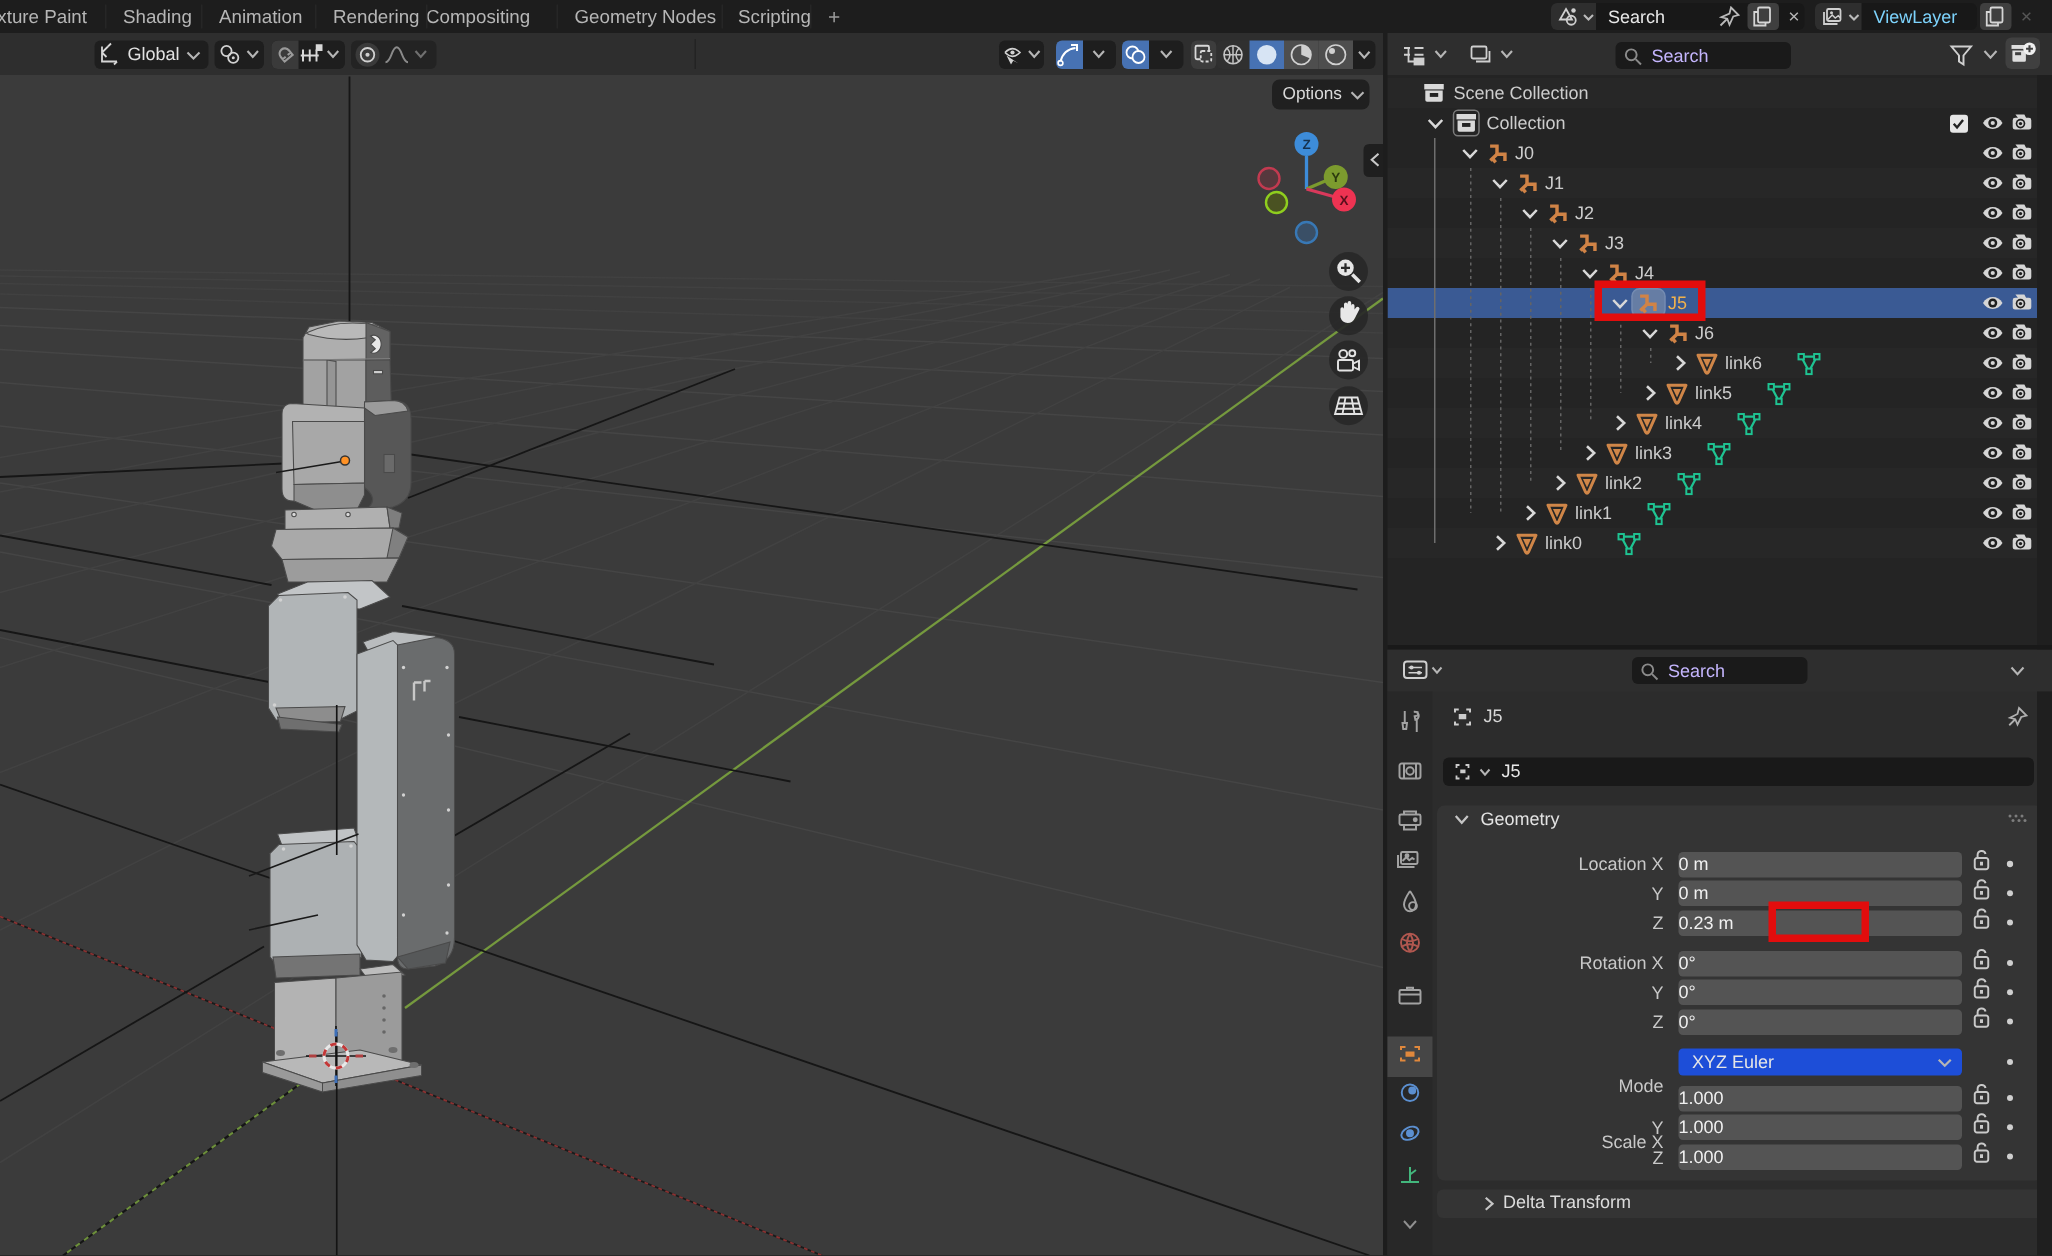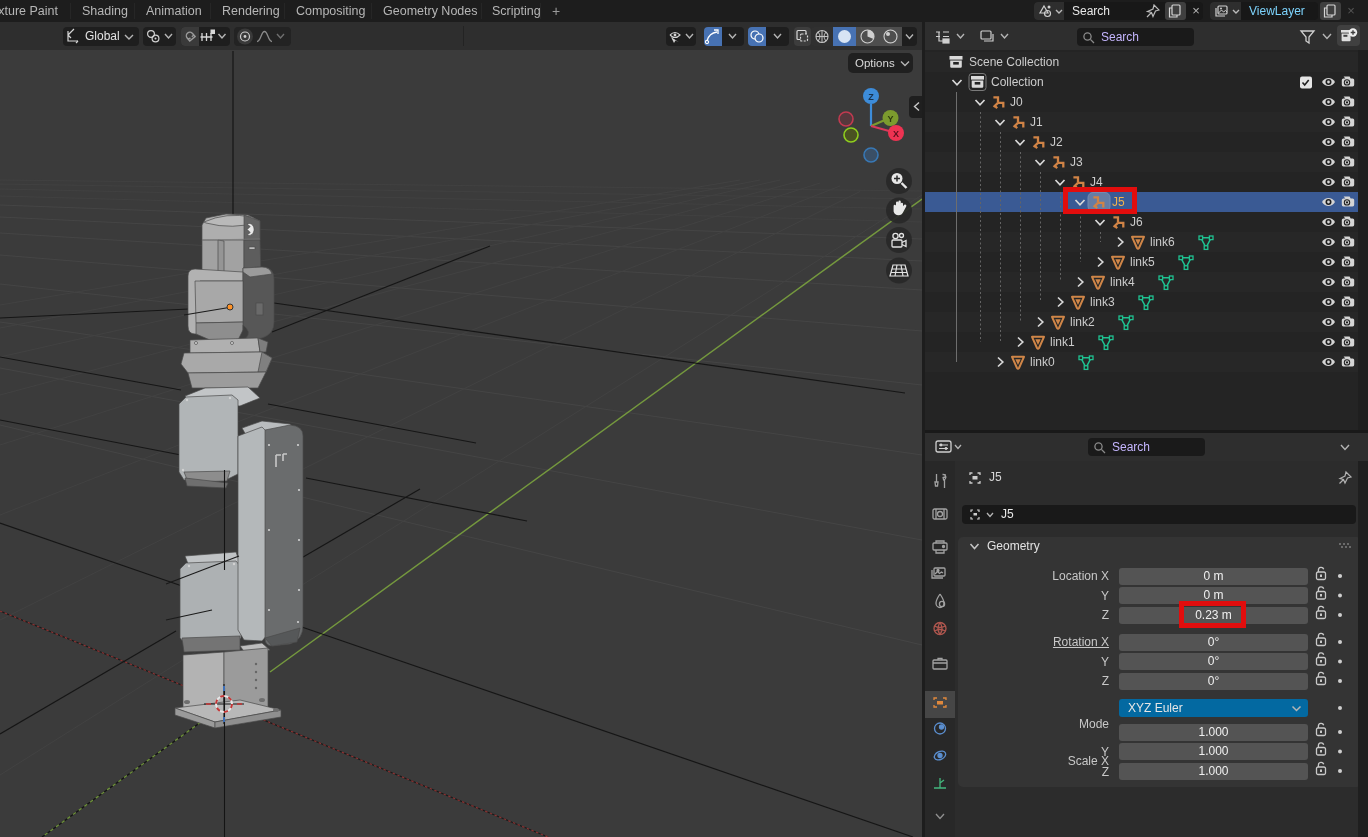--- a/index.html
+++ b/index.html
@@ -14,33 +14,33 @@
 .hbtn{position:absolute;top:5px;height:19px;background:#1e1e1e;border-radius:4px}
 
 #vp{position:absolute;left:0;top:50px;width:922px;height:787px;background:#3b3b3b}
 
 #outl{position:absolute;left:925px;top:50px;width:443px;height:383px;background:#242424}
 #outlhead{position:absolute;left:925px;top:22px;width:443px;height:28px;background:#2e2e2e}
 
 #props{position:absolute;left:925px;top:433px;width:443px;height:404px;background:#2c2c2c}
 #propshead{position:absolute;left:0;top:0;width:443px;height:28px;background:#2e2e2e}
 #ptabs{position:absolute;left:0;top:28px;width:30px;height:376px;background:#282828}
-.pfield{position:absolute;left:194px;width:189px;height:17px;background:#545454;border-radius:3px;color:#f0f0f0;font-size:12px;text-align:center;line-height:17px}
+.pfield{position:absolute;left:194px;width:189px;height:17px;background:#545454;border-radius:3px;color:#f0f0f0;font-size:12px;line-height:17px}
 .plabel{position:absolute;width:180px;text-align:right;font-size:12px;color:#c8c8c8;right:259px}
 .srch{position:absolute;background:#1a1a1a;border-radius:4px;color:#c4b5fd;font-size:12px}
 .redbox{position:absolute;border:5px solid #e20d0d;z-index:50}
 </style></head>
 <body>
 <div id="page">
 <div id="topbar">
 <div class="tab" style="left:-15px">Texture Paint</div>
 <div class="tab" style="left:82px">Shading</div>
 <div class="tab" style="left:146px">Animation</div>
 <div class="tab" style="left:222px">Rendering</div>
-<div class="tab" style="left:296px">Compositing</div>
+<div class="tab" style="left:284px">Compositing</div>
 <div class="tab" style="left:383px">Geometry Nodes</div>
 <div class="tab" style="left:492px">Scripting</div>
 <div class="tab" style="left:552px;color:#9a9a9a;font-size:14px">+</div>
 <div class="tsep" style="left:70px"></div>
       <div class="tsep" style="left:134px"></div>
 <div class="tsep" style="left:210px"></div>
       <div class="tsep" style="left:284px"></div>
 <div class="tsep" style="left:371px"></div>
       <div class="tsep" style="left:481px"></div>
 <div class="tsep" style="left:540px"></div>
@@ -706,28 +706,28 @@
           <circle cx="12" cy="5" r="1"></circle>
         </g>
       </svg>
 
 <div class="plabel" style="top:136px;right:259px;">Location X</div>
       <div class="pfield" style="top:134.5px">0 m</div>
 <div class="plabel" style="top:155.5px;right:259px;">Y</div>
       <div class="pfield" style="top:154px">0 m</div>
 <div class="plabel" style="top:175px;right:259px;">Z</div>
       <div class="pfield" style="top:173.5px">0.23 m</div>
-<div class="plabel" style="top:202px;right:259px;text-decoration:underline;">Rotation X</div>
+<div class="plabel" style="top:202px;right:259px;">Rotation X</div>
       <div class="pfield" style="top:200.5px">0°</div>
 <div class="plabel" style="top:221.5px;right:259px;">Y</div>
       <div class="pfield" style="top:220px">0°</div>
 <div class="plabel" style="top:241px;right:259px;">Z</div>
       <div class="pfield" style="top:239.5px">0°</div>
 <div class="plabel" style="top:284px;right:259px;">Mode</div>
-<div class="abs" style="left:194px;top:266px;width:189px;height:18px;background:#0369a1;border-radius:3px;color:#e6e6e6;font-size:12px">
+<div class="abs" style="left:194px;top:266px;width:189px;height:18px;background:#1d4ed8;border-radius:3px;color:#e6e6e6;font-size:12px">
 <span style="margin-left:9px;line-height:18px">XYZ Euler</span>
 <svg class="abs" style="left:172px;top:6px" width="11" height="8" viewBox="0 0 11 8">
           <path d="M1.5 1.5 l4 4 4-4" fill="none" stroke="#b5b5b5" stroke-width="1.5"></path>
         </svg>
 </div>
 <div class="plabel" style="top:292.5px;right:259px;margin-top:28px;">Scale X</div>
       <div class="pfield" style="top:290.5px">1.000</div>
 <div class="plabel" style="top:312px;right:259px;">Y</div>
       <div class="pfield" style="top:310px">1.000</div>
 <div class="plabel" style="top:331.5px;right:259px;">Z</div>
@@ -759,18 +759,24 @@
 <circle cx="7" cy="79" r="2"></circle>
           <circle cx="7" cy="98.5" r="2"></circle>
           <circle cx="7" cy="118" r="2"></circle>
 <circle cx="7" cy="145" r="2"></circle>
 <circle cx="7" cy="169" r="2"></circle>
           <circle cx="7" cy="188.5" r="2"></circle>
           <circle cx="7" cy="208" r="2"></circle>
         </g>
 </svg>
 
+<div class="abs" style="left:33px;top:360px;width:404px;height:19px;background:#343434;border-radius:4px">
+<svg class="abs" style="left:30px;top:4px" width="10" height="11" viewBox="0 0 10 11">
+          <path d="M2.5 1.5 l4.5 4 -4.5 4" fill="none" stroke="#c5c5c5" stroke-width="1.5"></path>
+        </svg>
+<div class="abs" style="left:44px;top:1px;font-size:12px;color:#dcdcdc">Delta Transform</div>
+</div>
 </div>
 <div class="redbox" style="left:1063px;top:187px;width:74px;height:27px"></div>
 <div class="redbox" style="left:1179px;top:601px;width:67px;height:27px"></div>
 <div class="abs" style="left:1358px;top:50px;width:10px;height:383px;background:#1f1f1f"></div>
 <div class="abs" style="left:925px;top:430px;width:443px;height:3px;background:#191919"></div>
 <div class="abs" style="left:1358px;top:461px;width:10px;height:376px;background:#1f1f1f"></div>
 </div>
 </body></html>

